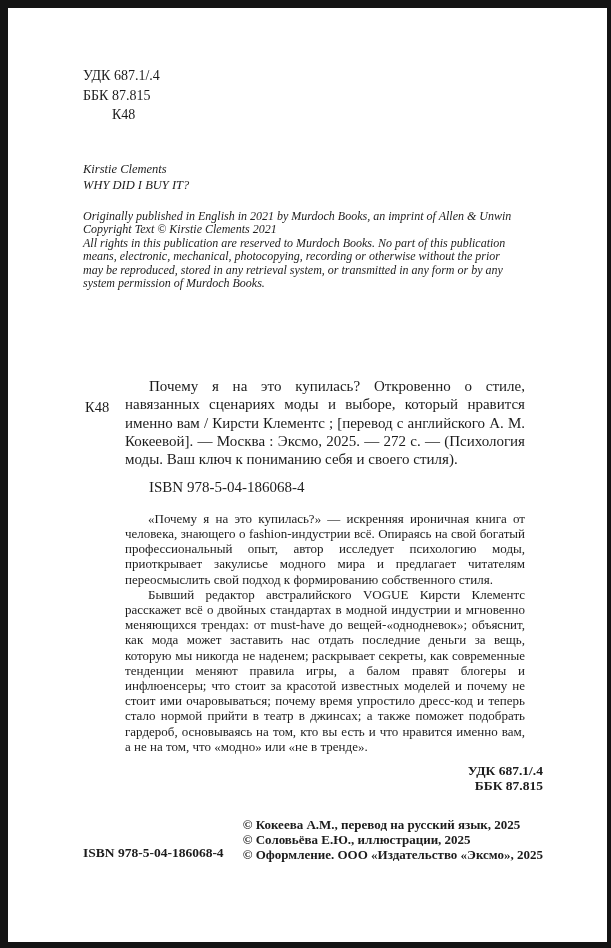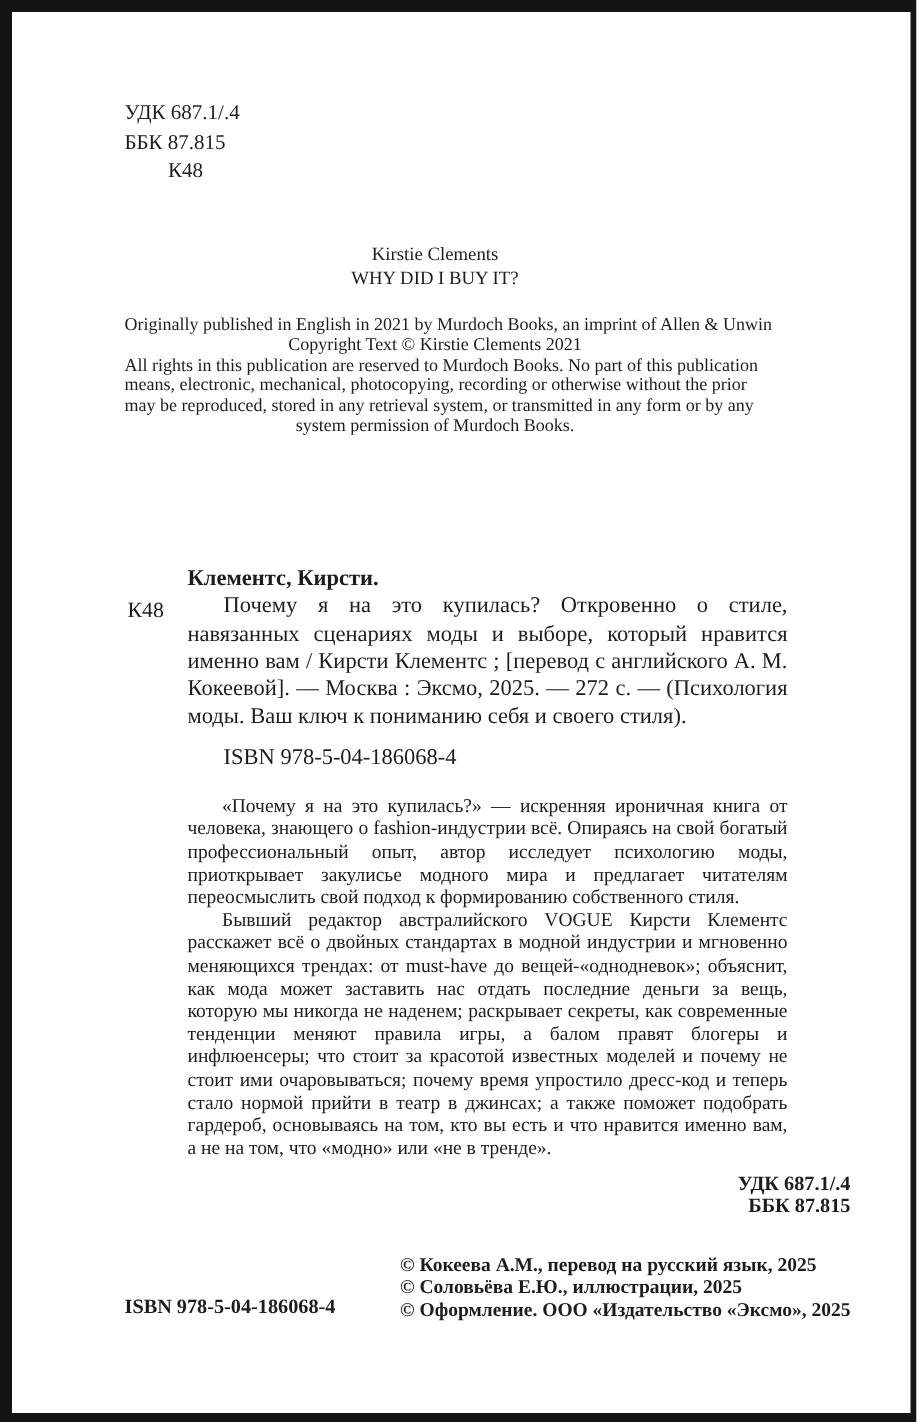--- a/index.html
+++ b/index.html
@@ -5,26 +5,26 @@
   html, body { margin: 0; padding: 0; background: #ffffff; }
   .page {
     width: 611px; height: 948px; box-sizing: border-box;
     border-style: solid; border-color: #141414;
     border-width: 8px 4px 6px 8px;
     background: #ffffff;
     color: #1c1c1c;
     font-family: "Liberation Serif", "DejaVu Serif", serif;
     position: relative; overflow: hidden;
   }
-  .content { padding: 58px 40px 0 75px; }
+  .content { padding: 58px 64px 0 75px; }
 
   .udc-top { font-size: 14px; line-height: 19.5px; }
   .udc-top .indent { padding-left: 29px; }
 
-  .center-wrap { width: 414px; text-align: center; }
+  .center-wrap { width: 414px; text-align: left; font-style: italic; }
 
   .title-block { margin-top: 36px; font-size: 12.5px; line-height: 16.5px; }
 
   .english-block { margin-top: 16px; font-size: 12px; line-height: 13.6px; }
   .english-block div { white-space: nowrap; }
 
   .card {
     margin-top: 86px; margin-left: 42px; position: relative;
     font-size: 15px; line-height: 18.3px; width: 400px;
   }
@@ -72,21 +72,20 @@
       <div>Originally published in English in 2021 by Murdoch Books, an imprint of Allen &amp; Unwin</div>
       <div>Copyright Text © Kirstie Clements 2021</div>
       <div>All rights in this publication are reserved to Murdoch Books. No part of this publication</div>
       <div>means, electronic, mechanical, photocopying, recording or otherwise without the prior</div>
       <div>may be reproduced, stored in any retrieval system, or transmitted in any form or by any</div>
       <div>system permission of Murdoch Books.</div>
     </div>
 
     <div class="card">
       <div class="card-label">К48</div>
-      <div class="card-heading">Клементс, Кирсти.</div>
       <div class="card-body">Почему я на это купилась? Откровенно о стиле, навязанных сценариях моды и выборе, который нравится именно вам / Кирсти Клементс ; [перевод с английского А. М. Кокеевой]. — Москва : Эксмо, 2025. — 272 с. — (Психология моды. Ваш ключ к пониманию себя и своего стиля).</div>
       <div class="card-isbn">ISBN 978-5-04-186068-4</div>
     </div>
 
     <div class="annotation">
       <p>«Почему я на это купилась?» — искренняя ироничная книга от человека, знающего о fashion-индустрии всё. Опираясь на свой богатый профессиональный опыт, автор исследует психологию моды, приоткрывает закулисье модного мира и предлагает читателям переосмыслить свой подход к формированию собственного стиля.</p>
       <p>Бывший редактор австралийского VOGUE Кирсти Клементс расскажет всё о двойных стандартах в модной индустрии и мгновенно меняющихся трендах: от must-have до вещей-«однодневок»; объяснит, как мода может заставить нас отдать последние деньги за вещь, которую мы никогда не наденем; раскрывает секреты, как современные тенденции меняют правила игры, а балом правят блогеры и инфлюенсеры; что стоит за красотой известных моделей и почему не стоит ими очаровываться; почему время упростило дресс-код и теперь стало нормой прийти в театр в джинсах; а также поможет подобрать гардероб, основываясь на том, кто вы есть и что нравится именно вам, а не на том, что «модно» или «не в тренде».</p>
     </div>
 
     <div class="codes-bottom">

